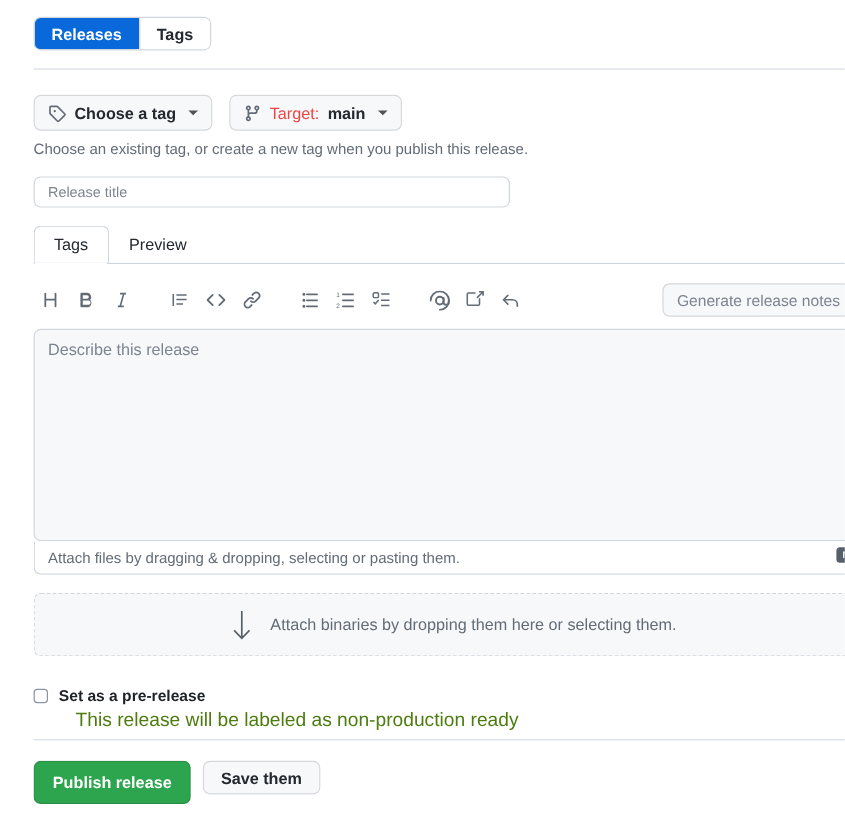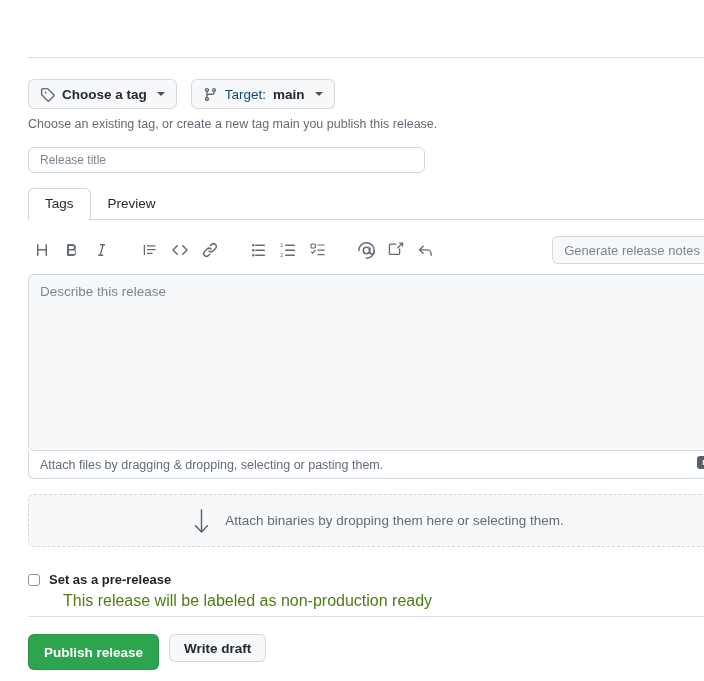--- a/index.html
+++ b/index.html
@@ -58,21 +58,21 @@
     padding: 0 11px;
     background: #f6f8fa;
     border: 1px solid rgba(31,35,40,0.15);
     border-radius: 6px;
     font-size: 13.5px;
     font-weight: bold;
     color: #24292f;
     cursor: pointer;
     white-space: nowrap;
   }
-  .gbtn .muted { font-weight: normal; color: #0c4a6e; }
+  .gbtn .muted { font-weight: normal; color: #ef4444; }
   .caret {
     width: 0; height: 0;
     border-left: 4px solid transparent;
     border-right: 4px solid transparent;
     border-top: 4px solid #24292f;
     margin-left: 3px;
     opacity: .8;
   }
   .ico { display: inline-flex; align-items: center; color: #636c76; }
 
@@ -286,20 +286,28 @@
     font-weight: bold;
     cursor: pointer;
     white-space: nowrap;
   }
 </style>
 </head>
 <body>
 
 <div class="page">
 
+  <div class="seg">
+    <div class="seg-item active">
+      <span>Releases</span>
+    </div>
+    <div class="seg-item">
+      <span>Tags</span>
+    </div>
+  </div>
 
   <div class="rule rule-top"></div>
 
   <div class="btn-row">
     <div class="gbtn">
       <span class="ico">
         <svg width="15" height="15" viewBox="0 0 16 16" fill="currentColor">
           <path d="M1 7.775V2.75C1 1.784 1.784 1 2.75 1h5.025c.464 0 .91.184 1.238.513l6.25 6.25a1.75 1.75 0 0 1 0 2.474l-5.026 5.026a1.75 1.75 0 0 1-2.474 0l-6.25-6.25A1.752 1.752 0 0 1 1 7.775Zm1.5 0c0 .066.026.13.073.177l6.25 6.25a.25.25 0 0 0 .354 0l5.025-5.025a.25.25 0 0 0 0-.354l-6.25-6.25a.25.25 0 0 0-.177-.073H2.75a.25.25 0 0 0-.25.25ZM6 5a1 1 0 1 1 0 2 1 1 0 0 1 0-2Z"></path>
         </svg>
       </span>
@@ -312,21 +320,21 @@
         <svg width="15" height="15" viewBox="0 0 16 16" fill="currentColor">
           <path d="M9.5 3.25a2.25 2.25 0 1 1 3 2.122V6A2.5 2.5 0 0 1 10 8.5H6a1 1 0 0 0-1 1v1.128a2.251 2.251 0 1 1-1.5 0V5.372a2.25 2.25 0 1 1 1.5 0v1.836A2.493 2.493 0 0 1 6 7h4a1 1 0 0 0 1-1v-.628A2.25 2.25 0 0 1 9.5 3.25Zm-6 0a.75.75 0 1 0 1.5 0 .75.75 0 0 0-1.5 0Zm8.25-.75a.75.75 0 1 0 0 1.5.75.75 0 0 0 0-1.5ZM4.25 12a.75.75 0 1 0 0 1.5.75.75 0 0 0 0-1.5Z"></path>
         </svg>
       </span>
       <span class="muted">Target:</span>
       <span>main</span>
       <span class="caret"></span>
     </div>
   </div>
 
-  <div class="help">Choose an existing tag, or create a new tag main you publish this release.</div>
+  <div class="help">Choose an existing tag, or create a new tag when you publish this release.</div>
 
   <input class="title-input" type="text" placeholder="Release title" style="">
 
   <div class="wp-tabs">
     <div class="wp-tab active">
       <span>Tags</span>
     </div>
     <div class="wp-tab">
       <span>Preview</span>
     </div>
@@ -449,17 +457,17 @@
     <div class="pr-sub">This release will be labeled as non-production ready</div>
   </div>
 
   <div class="rule rule-bottom"></div>
 
   <div class="actions">
     <div class="btn-primary">
       <span>Publish release</span>
     </div>
     <div class="btn-default">
-      <span>Write draft</span>
+      <span>Save them</span>
     </div>
   </div>
 
 </div>
 
 </body></html>

